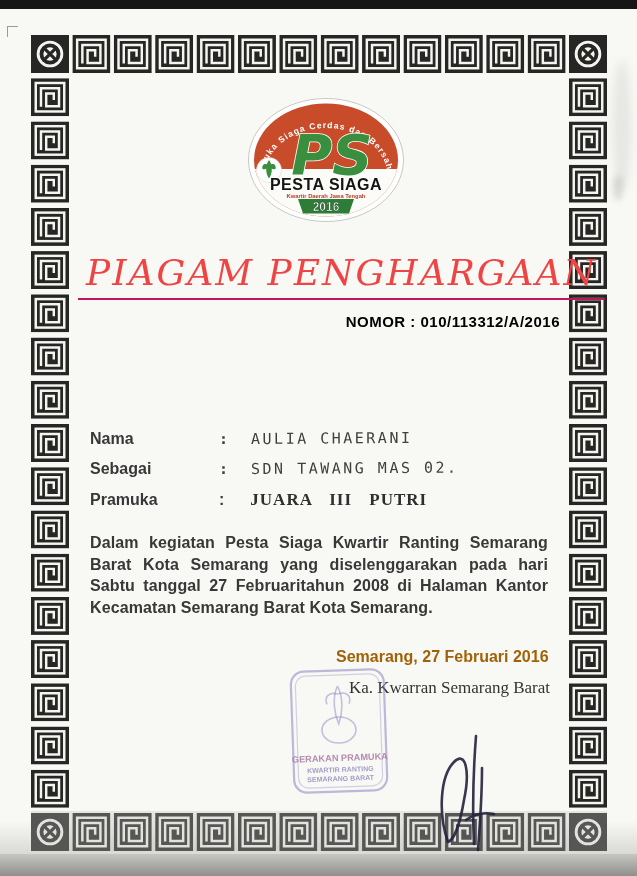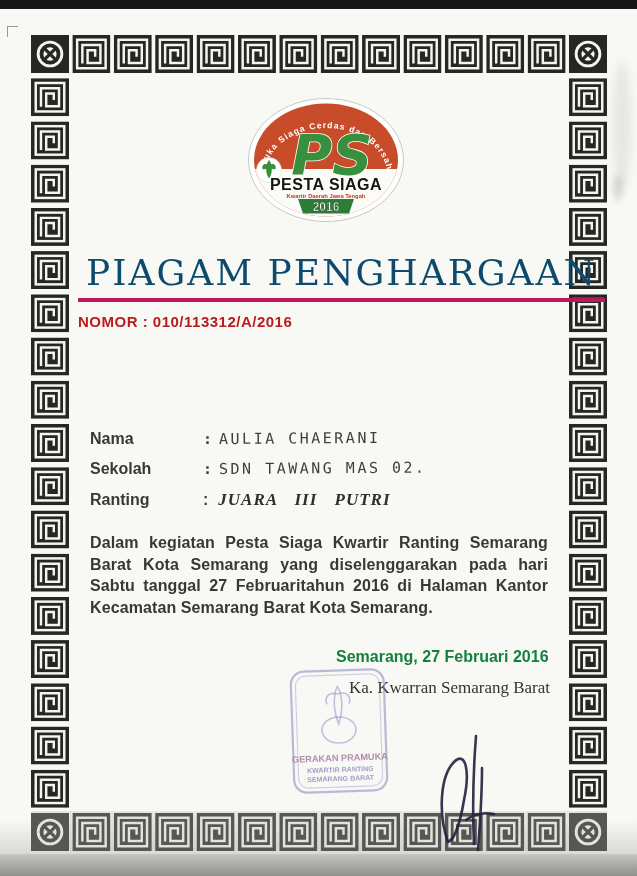--- a/index.html
+++ b/index.html
@@ -26,50 +26,50 @@
 
   
   .content{position:absolute;left:78px;top:80px;width:482px;height:722px;}
 
   .logo{position:absolute;left:170px;top:18px;width:156px;height:124px;}
 
   .title-wrap{position:absolute;left:0;top:172px;width:482px;text-align:center;}
   .title{
     display:inline-block;
     font-family:"DejaVu Serif","Liberation Serif",serif;
-    font-size:36px;font-weight:500;color:#0c4a6e;
+    font-style:italic;font-size:36px;font-weight:500;color:#ef4444;
     letter-spacing:2px;padding:0 8px 5px 8px;
-    border-bottom:4px solid #be185d;white-space:nowrap;
-  }
-  .nomor{position:absolute;left:0;top:233px;width:482px;text-align:left;
-    font-size:15px;font-weight:bold;color:#b91c1c;letter-spacing:.5px;}
+    border-bottom:2px solid #be185d;white-space:nowrap;
+  }
+  .nomor{position:absolute;left:0;top:233px;width:482px;text-align:right;
+    font-size:15px;font-weight:bold;color:#000000;letter-spacing:.5px;}
 
   .intro{position:absolute;left:12px;top:285px;width:452px;
     font-size:16px;font-weight:bold;color:#383838;line-height:21px;letter-spacing:.2px;}
 
   .fields{position:absolute;left:12px;top:350px;width:460px;}
-  .field-row{display:flex;align-items:baseline;height:30px;}
+  .field-row{display:flex;align-items:baseline;height:30px;gap:16px;}
   .field-label{width:113px;font-size:16px;font-weight:bold;color:#383838;}
   .field-sep{font-size:16px;color:#3d3d3d;font-weight:bold;margin-right:4px;}
   .hand{
     font-family:"DejaVu Sans Mono",monospace;
     font-size:15px;color:#3f3f3f;letter-spacing:2.5px;
     transform:rotate(-.4deg);transform-origin:left;
   }
   .typed{
     font-family:"Liberation Serif",serif;font-weight:bold;
-    font-size:17px;color:#2e2e2e;letter-spacing:1px;word-spacing:12px;margin-left:6px;font-style:italic;
+    font-size:17px;color:#2e2e2e;letter-spacing:1px;word-spacing:12px;margin-left:6px;
   }
 
   .body-par{position:absolute;left:12px;top:452px;width:458px;
     font-size:16px;font-weight:bold;color:#383838;line-height:21.5px;
     text-align:justify;letter-spacing:.1px;}
 
   .date-line{position:absolute;left:258px;top:568px;width:224px;
-    font-size:16px;font-weight:bold;color:#15803d;white-space:nowrap;}
+    font-size:16px;font-weight:bold;color:#a16207;white-space:nowrap;}
   .signer-title{position:absolute;left:261px;top:598px;width:221px;
     font-family:"Liberation Serif",serif;font-size:17px;color:#333;white-space:nowrap;text-align:center;}
   .signer-name{position:absolute;left:262px;top:705px;width:220px;
     font-family:"Liberation Serif",serif;font-size:17px;color:#333;white-space:nowrap;}
 
   .stamp{position:absolute;left:212px;top:588px;width:98px;height:126px;
     transform:rotate(-2deg);opacity:.9;}
   .stamp text{font-family:"Liberation Sans",sans-serif;font-weight:bold;}
 
   .signature-svg{position:absolute;left:270px;top:572px;width:160px;height:210px;}
@@ -195,32 +195,32 @@
   <div class="nomor">NOMOR : 010/113312/A/2016</div>
 
 
   <div class="fields">
     <div class="field-row">
       <span class="field-label">Nama</span>
       <span class="field-sep hand">:</span>
       <span class="hand">AULIA CHAERANI</span>
     </div>
     <div class="field-row">
-      <span class="field-label">Sekolah</span>
+      <span class="field-label">Sebagai</span>
       <span class="field-sep hand">:</span>
       <span class="hand">SDN TAWANG MAS 02.</span>
     </div>
     <div class="field-row">
-      <span class="field-label">Ranting</span>
+      <span class="field-label">Pramuka</span>
       <span class="field-sep">:</span>
       <span class="typed">JUARA III PUTRI</span>
     </div>
   </div>
 
-  <div class="body-par">Dalam kegiatan Pesta Siaga Kwartir Ranting Semarang Barat Kota Semarang yang diselenggarakan pada hari Sabtu tanggal 27 Februaritahun 2016 di Halaman Kantor Kecamatan Semarang Barat Kota Semarang.</div>
+  <div class="body-par">Dalam kegiatan Pesta Siaga Kwartir Ranting Semarang Barat Kota Semarang yang diselenggarakan pada hari Sabtu tanggal 27 Februaritahun 2008 di Halaman Kantor Kecamatan Semarang Barat Kota Semarang.</div>
 
   <div class="date-line">Semarang, 27 Februari 2016</div>
   <div class="signer-title">Ka. Kwarran Semarang Barat</div>
 
   <svg class="stamp" viewBox="0 0 98 126">
     <rect x="2.5" y="2.5" width="93" height="121" rx="13" fill="none" stroke="rgba(125,118,185,.55)" stroke-width="2.2"></rect>
     <rect x="7" y="7" width="84" height="112" rx="10" fill="none" stroke="rgba(125,118,185,.35)" stroke-width="1.2"></rect>
     <g stroke="rgba(130,122,190,.5)" fill="none" stroke-width="1.6">
       <ellipse cx="49" cy="62" rx="17" ry="13"></ellipse>
       <path d="M49,18 C43,30 45,46 49,56 C53,46 55,30 49,18"></path>

